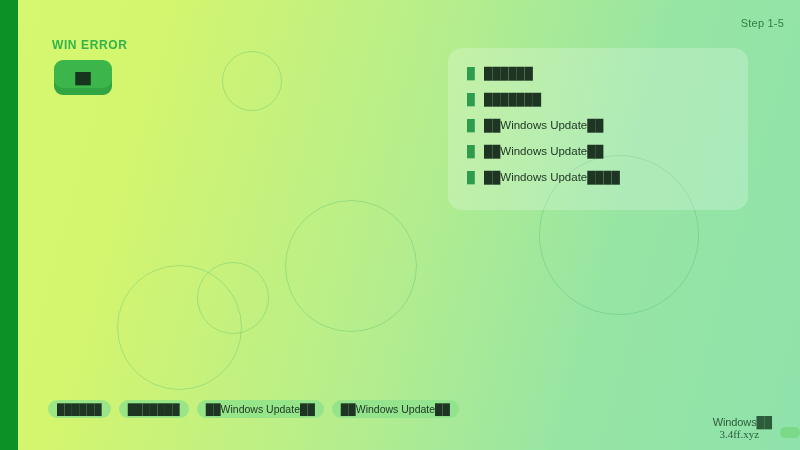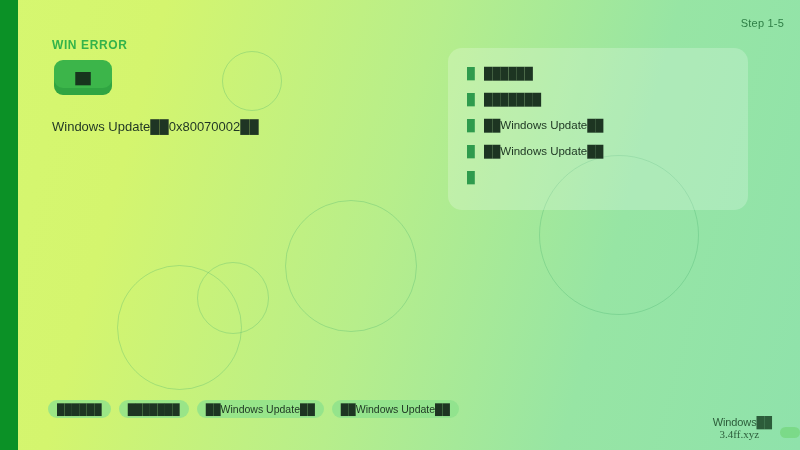--- a/index.html
+++ b/index.html
@@ -168,21 +168,20 @@
   <div class="deco deco-c"></div>
   <div class="deco deco-d"></div>
   <div class="deco deco-e"></div>
 
   <div class="step-label">Step 1-5</div>
 
   <div class="eyebrow">WIN ERROR</div>
 
   <button class="badge-button">██</button>
 
-  <div class="headline">Windows Update██0x80070002██</div>
 
   <div class="panel">
     <ul class="panel-list">
       <li class="panel-item">
         <span class="panel-bullet">█</span>
         <span class="panel-text">██████</span>
       </li>
       <li class="panel-item">
         <span class="panel-bullet">█</span>
         <span class="panel-text">███████</span>
@@ -190,20 +189,21 @@
       <li class="panel-item">
         <span class="panel-bullet">█</span>
         <span class="panel-text">██Windows Update██</span>
       </li>
       <li class="panel-item">
         <span class="panel-bullet">█</span>
         <span class="panel-text">██Windows Update██</span>
       </li>
       <li class="panel-item">
         <span class="panel-bullet">█</span>
+        <span class="panel-text">██Windows Update████</span>
       </li>
     </ul>
   </div>
 
   <div class="chip-row">
     <button class="chip">██████</button>
     <button class="chip">███████</button>
     <button class="chip">██Windows Update██</button>
     <button class="chip">██Windows Update██</button>
   </div>

